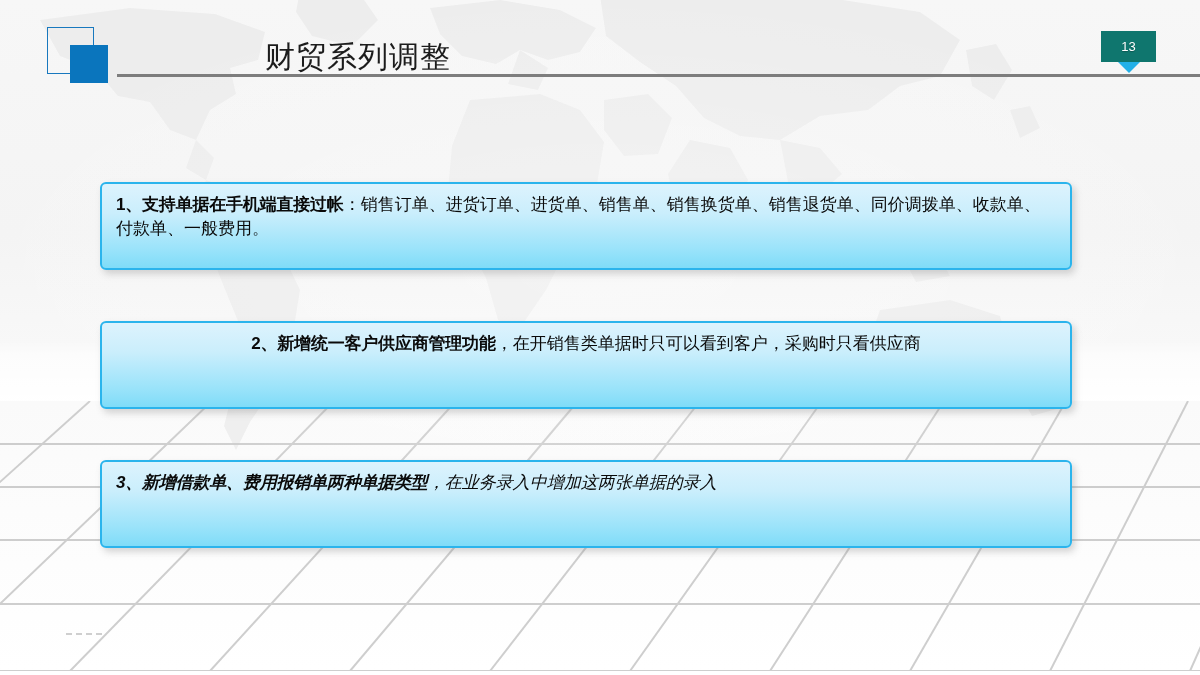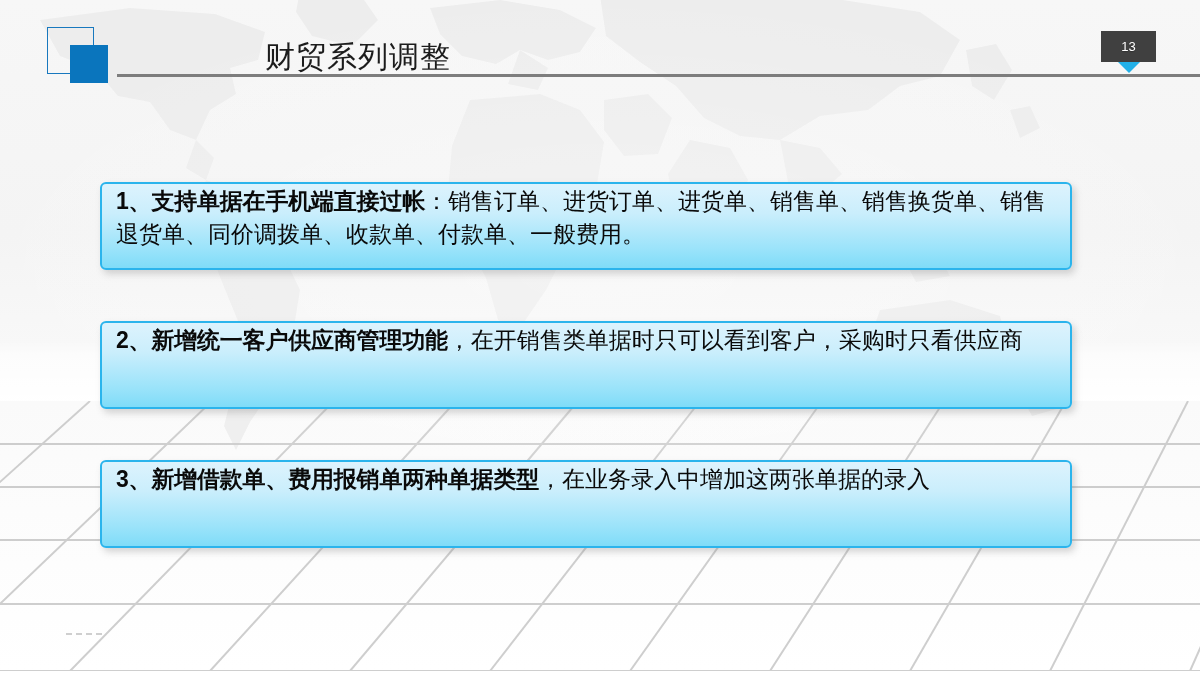--- a/index.html
+++ b/index.html
@@ -78,21 +78,21 @@
     left: 117px; top: 74px;
     width: 1083px; height: 3px;
     background: #7d7d7d;
   }
 
   
   .page-badge {
     position: absolute;
     right: 44px; top: 31px;
     width: 55px; height: 31px;
-    background: #404040;
+    background: #0f766e;
     color: #ffffff;
     font-size: 13px;
     display: flex;
     align-items: center;
     justify-content: center;
     text-shadow: 0 1px 1px rgba(0,0,0,0.25);
   }
   .page-badge::after {
     content: "";
     position: absolute;
@@ -108,32 +108,32 @@
   
   .box {
     position: absolute;
     left: 100px;
     width: 972px;
     box-sizing: border-box;
     border: 2px solid #2BB4EC;
     border-radius: 6px;
     background: linear-gradient(180deg, #ddf3fd 0%, #caeefc 35%, #9ae3fa 78%, #7fdcf8 100%);
     box-shadow: 3px 4px 7px rgba(120,120,120,0.30);
-    padding: 1px 14px 10px 14px;
+    padding: 9px 14px 10px 14px;
     color: #0a0a0a;
-    font-size: 23px;
+    font-size: 17px;
     line-height: 1.42;
   }
   .box .b {
     font-weight: bold;
     letter-spacing: -0.2px;
   }
   #box-1 { top: 182px; height: 88px; }
-  #box-2 { top: 321px; height: 88px; }
-  #box-3 { top: 460px; height: 88px; }
+  #box-2 { top: 321px; height: 88px; text-align: center; }
+  #box-3 { top: 460px; height: 88px; font-style: italic; }
 
   
   .grid-tick {
     position: absolute;
     left: 66px; top: 633px;
     width: 36px; height: 0;
     border-top: 2px dashed #cfcfcf;
   }
 </style>
 </head>

